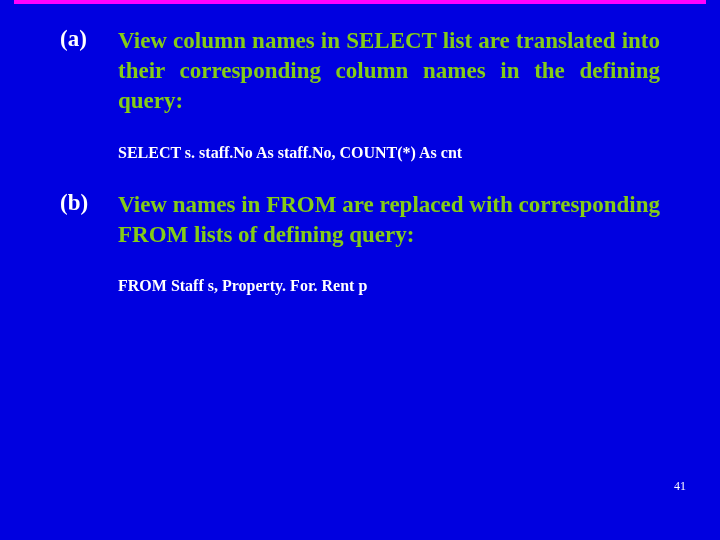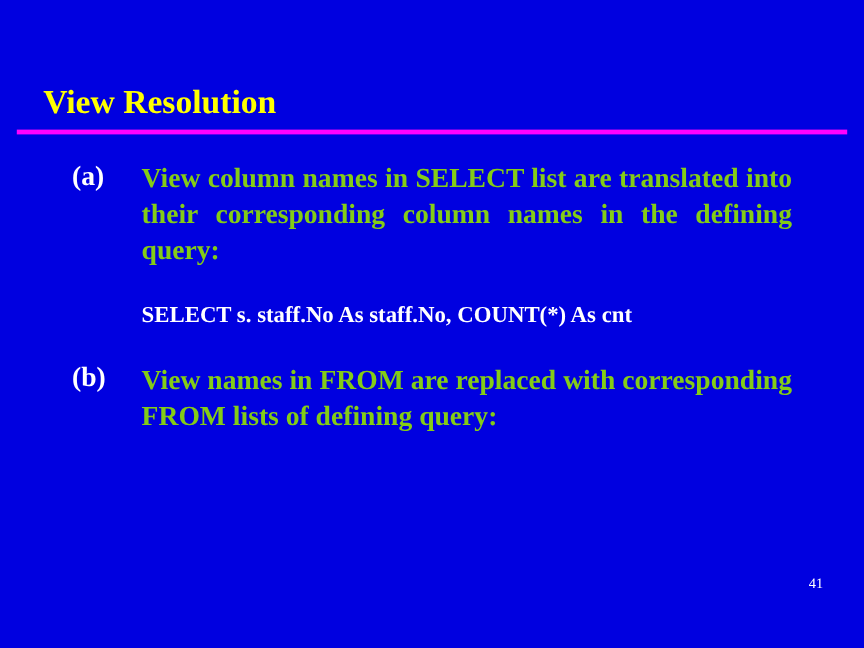--- a/index.html
+++ b/index.html
@@ -44,50 +44,50 @@
   .body {
     flex: 1;
     font-size: 23px;
     font-weight: bold;
     color: #84cc16;
     text-align: justify;
     line-height: 1.3;
   }
   .code {
     margin-left: 58px;
-    font-size: 19px;
+    font-size: 16px;
     font-weight: bold;
     color: #ffffff;
     margin-bottom: 28px;
     margin-top: 28px;
   }
   .pagenum {
     position: absolute;
     bottom: 46px;
     right: 34px;
     color: #ffffff;
     font-size: 12px;
   }
 </style>
 </head>
 <body>
 
 <div class="slide">
-  <div class="title">View Resolution</div>
   <div class="rule"></div>
 
   <div class="content">
 
     <div class="item">
       <div class="marker">(a)</div>
       <div class="body">View column names in SELECT list are translated into their corresponding column names in the defining query:</div>
     </div>
     <div class="code">SELECT s. staff.No As staff.No, COUNT(*) As cnt</div>
 
     <div class="item">
       <div class="marker">(b)</div>
       <div class="body">View names in FROM are replaced with corresponding FROM lists of defining query:</div>
     </div>
+    <div class="code">FROM Staff s, Property. For. Rent p</div>
 
   </div>
 
   <div class="pagenum">41</div>
 </div>
 
 </body></html>

